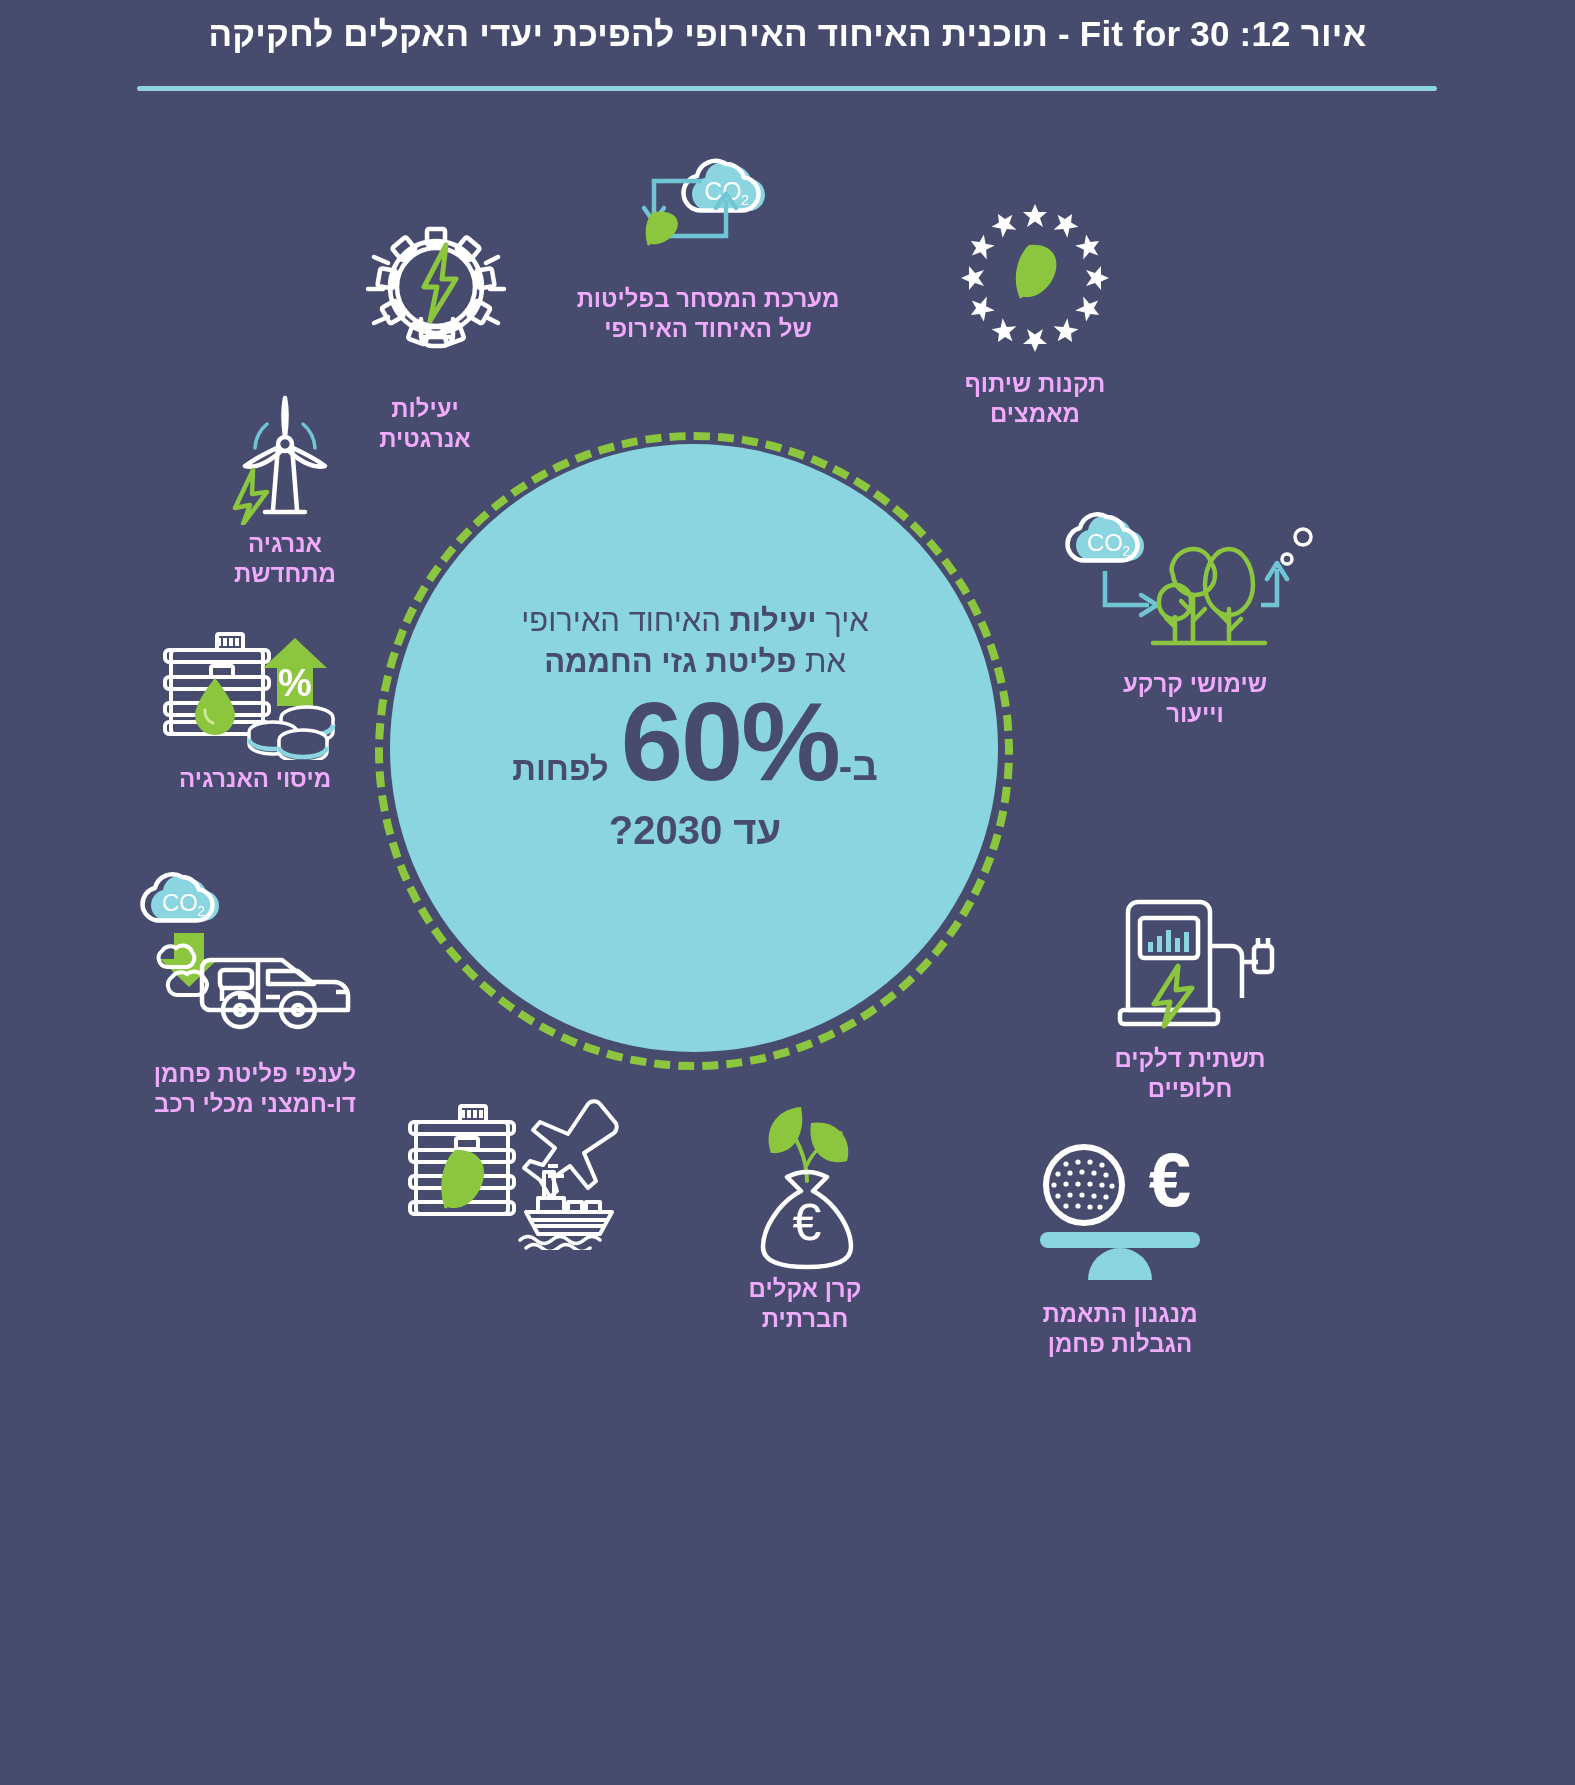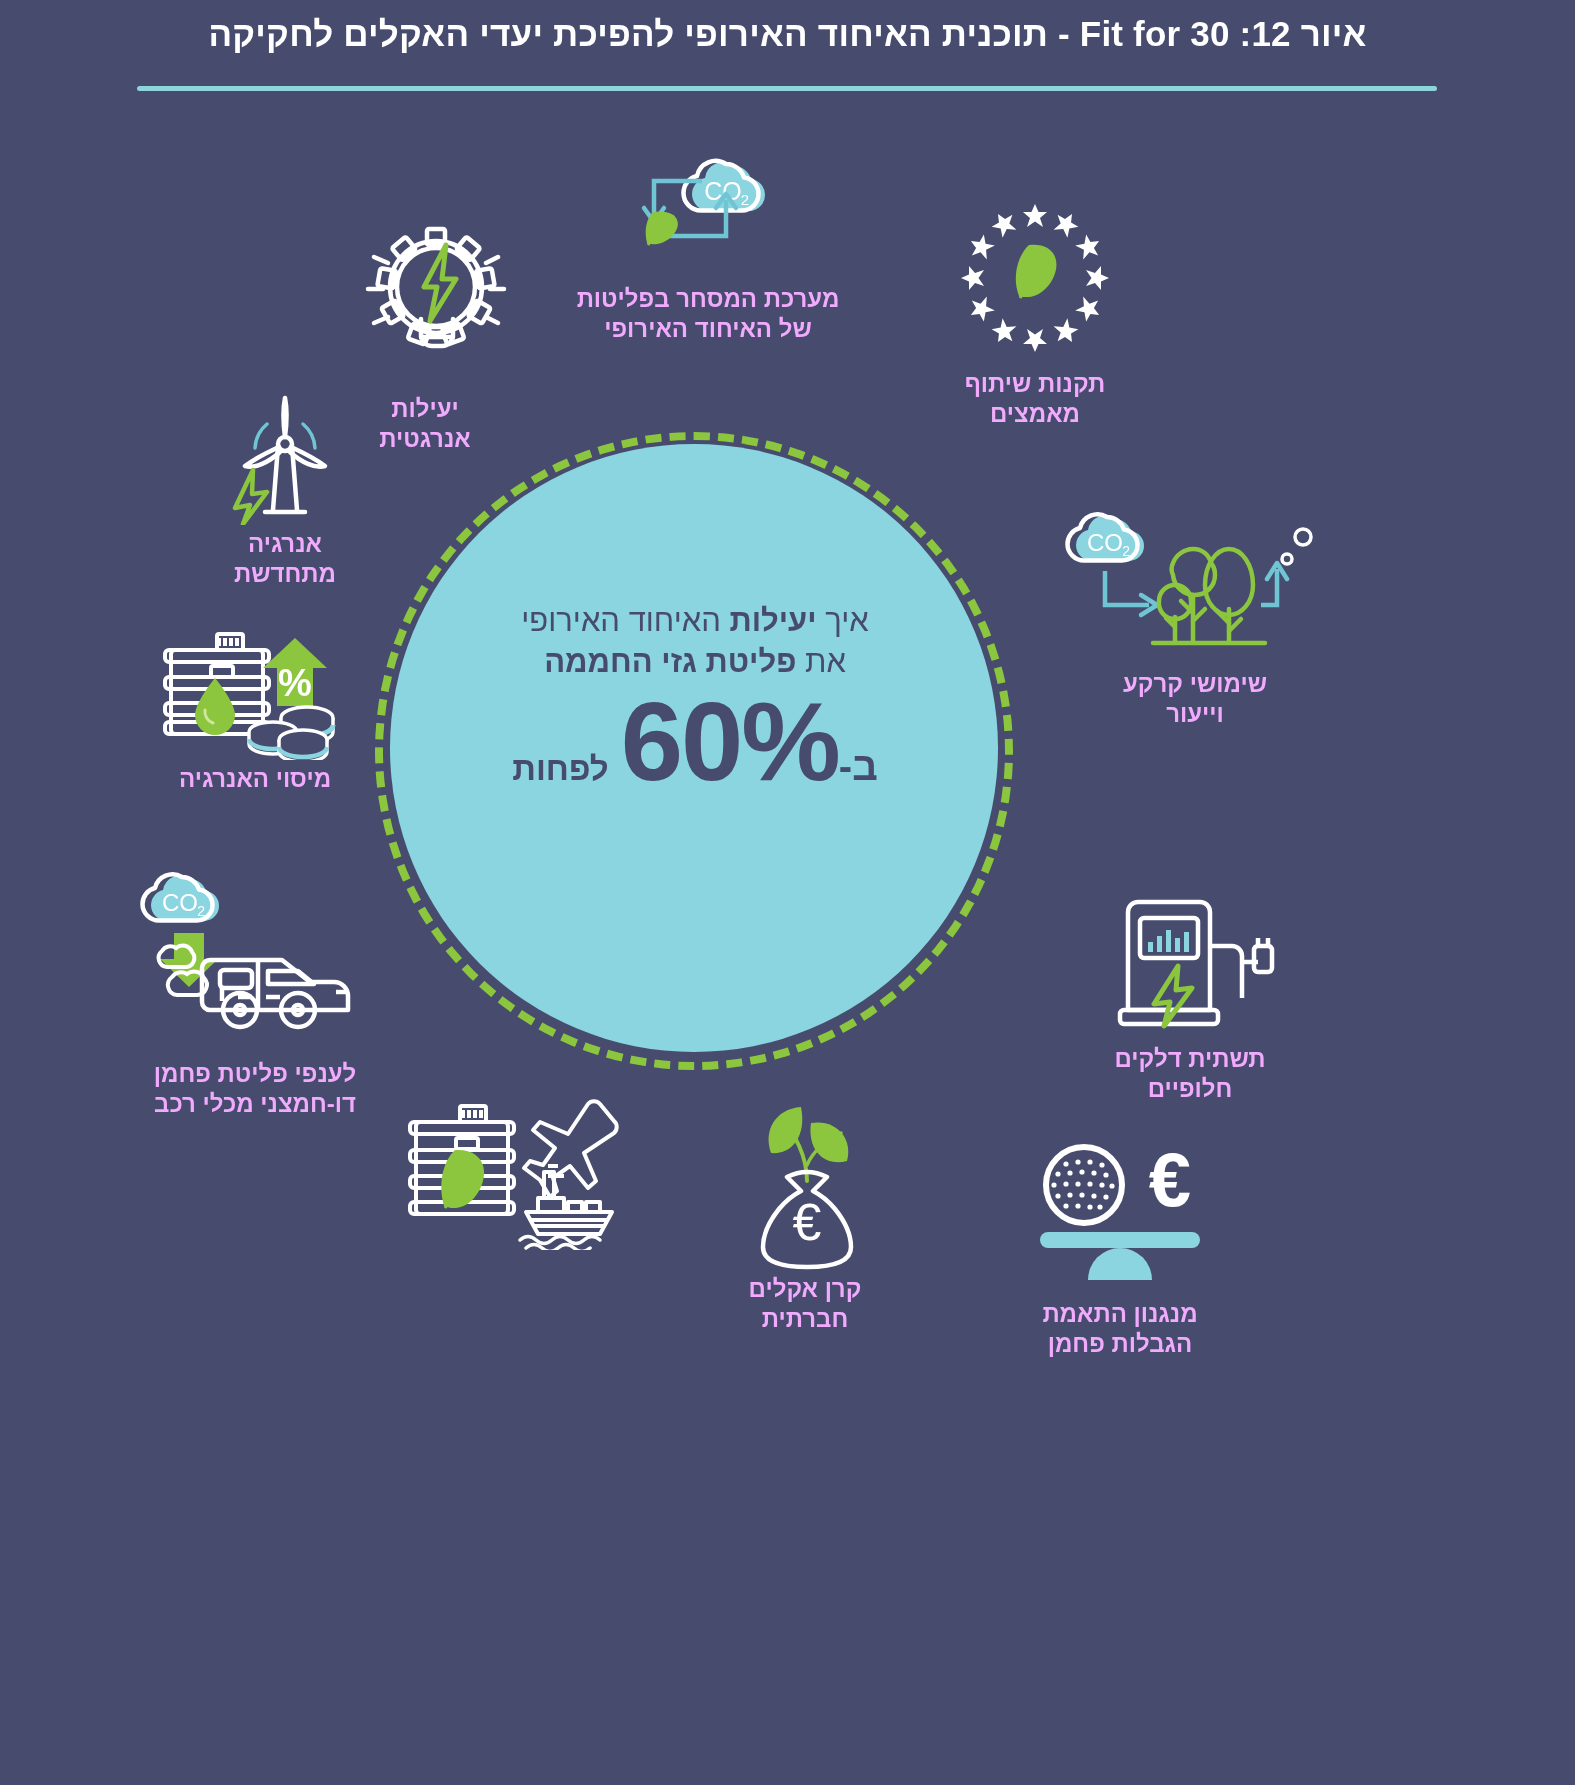--- a/index.html
+++ b/index.html
@@ -82,20 +82,21 @@
   <div class="circle"></div>
 
   <div class="circle-text">
     <div class="ct-line1"><span>איך </span><b>יעילות</b><span> האיחוד האירופי</span></div>
     <div class="ct-line2"><span>את </span><b>פליטת גזי החממה</b></div>
     <div class="ct-big">
       <span class="ct-prefix">ב-</span>
         <span class="ct-pct">60%</span>
         <span class="ct-suffix">לפחות</span>
     </div>
+    <div class="ct-year">עד 2030?</div>
   </div>
 
   <div class="node" style="left:523px;top:150px;width:370px;">
     <span class="icon">
       <svg width="200" height="130" viewBox="0 0 200 130">
 
         <g>
           <path d="M126 16 a18 18 0 0 1 17 13 a16 16 0 0 1 14 16 a16 16 0 0 1-16 16 h-40 a17 17 0 0 1-17-17 a17 17 0 0 1 13-16 a18 18 0 0 1 29-12z" fill="#8AD5DF"></path>
           <path d="M118 14 a19 19 0 0 1 18 13.5 a16.5 16.5 0 0 1 14.5 16.5 a16.5 16.5 0 0 1-16.5 16.5 h-41 a17.5 17.5 0 0 1-17.5-17.5 a17.5 17.5 0 0 1 13.5-17 a19 19 0 0 1 29-12z" fill="none" stroke="#ffffff" stroke-width="4.5" stroke-linejoin="round"></path>
           <text x="115" y="50" font-family="'Liberation Sans',sans-serif" font-size="25" font-weight="normal" fill="#ffffff" text-anchor="middle">CO</text>

